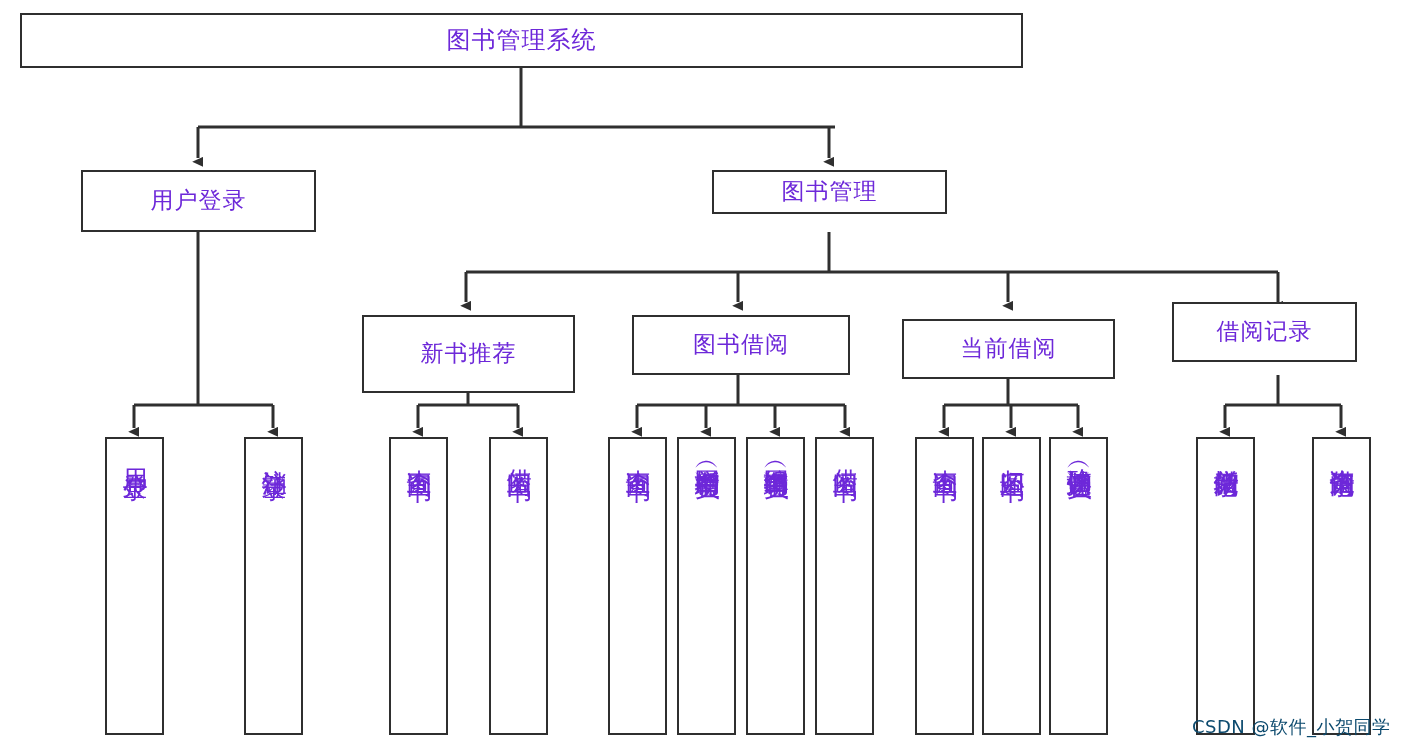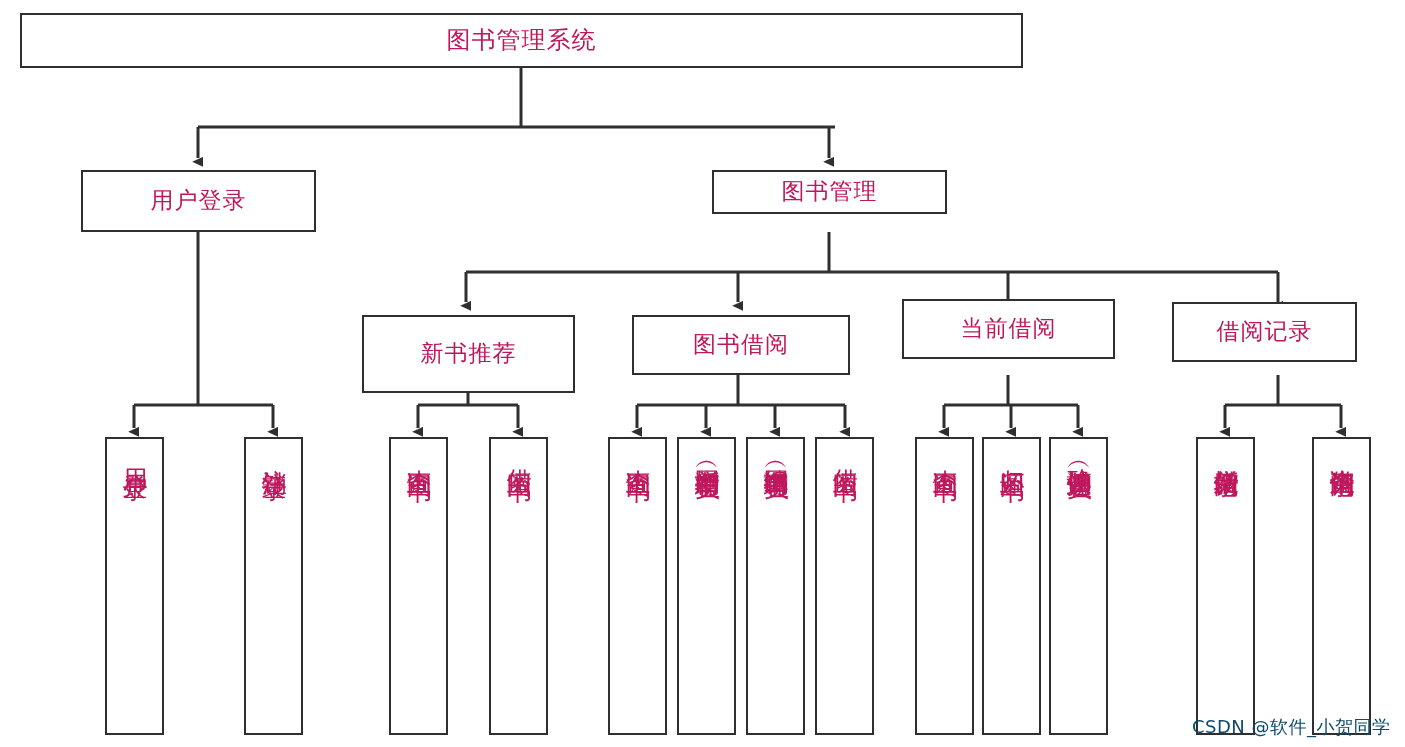--- a/index.html
+++ b/index.html
@@ -29,21 +29,21 @@
     box-sizing:border-box;
     background:#ffffff;
     border:2px solid #2f2f2f;
     display:flex;
     align-items:center;
     justify-content:center;
     z-index:2;
   }
   .node .label{
     display:block;
-    color:#be185d;
+    color:#6d28d9;
     line-height:1.18;
     white-space:nowrap;
   }
   
   .node.horiz .label{
     font-size:23px;
     letter-spacing:1px;
   }
   .node.root .label{ font-size:24px; }
   
@@ -136,21 +136,21 @@
   <div class="node horiz" style="left:712px;top:170px;width:235px;height:44px;">
     <span class="label">图书管理</span>
   </div>
 
   <div class="node horiz" style="left:362px;top:315px;width:213px;height:78px;">
     <span class="label">新书推荐</span>
   </div>
   <div class="node horiz" style="left:632px;top:315px;width:218px;height:60px;">
     <span class="label">图书借阅</span>
   </div>
-  <div class="node horiz" style="left:902px;top:299px;width:213px;height:60px;">
+  <div class="node horiz" style="left:902px;top:319px;width:213px;height:60px;">
     <span class="label">当前借阅</span>
   </div>
   <div class="node horiz" style="left:1172px;top:302px;width:185px;height:60px;">
     <span class="label">借阅记录</span>
   </div>
 
   <div class="node leaf" style="left:105px;top:437px;width:59px;height:298px;">
     <span class="label">用户登录</span>
   </div>
   <div class="node leaf" style="left:244px;top:437px;width:59px;height:298px;">

